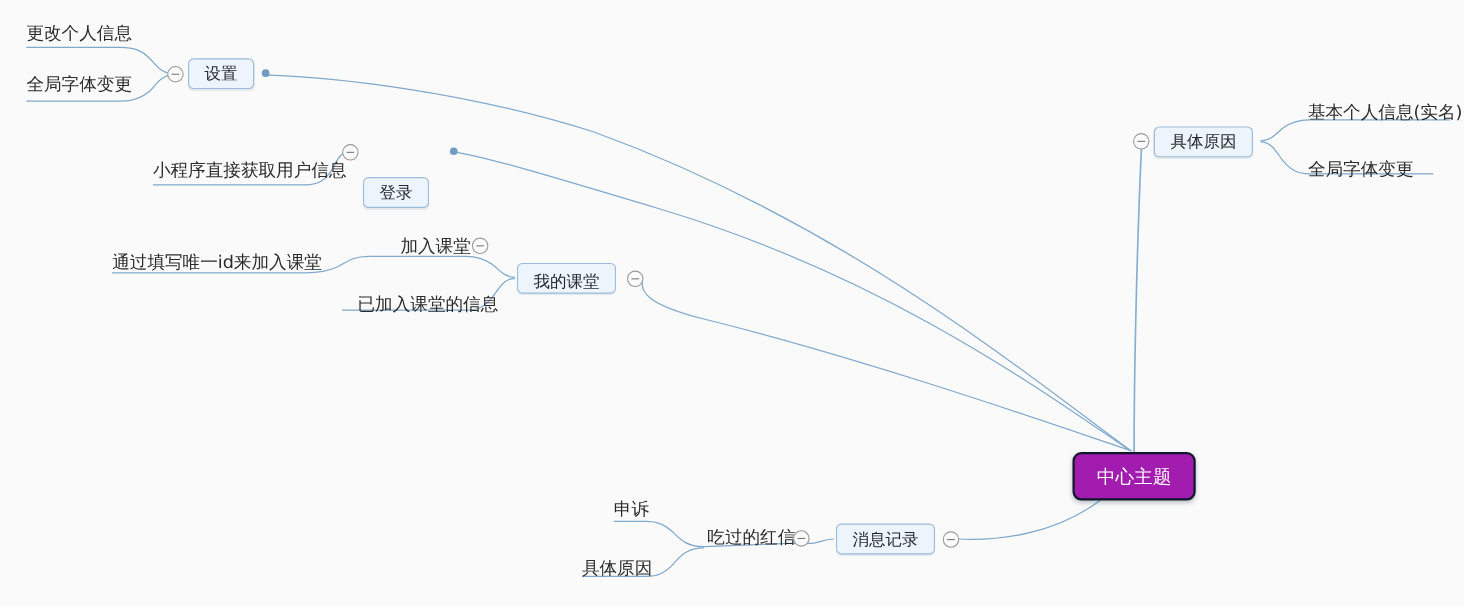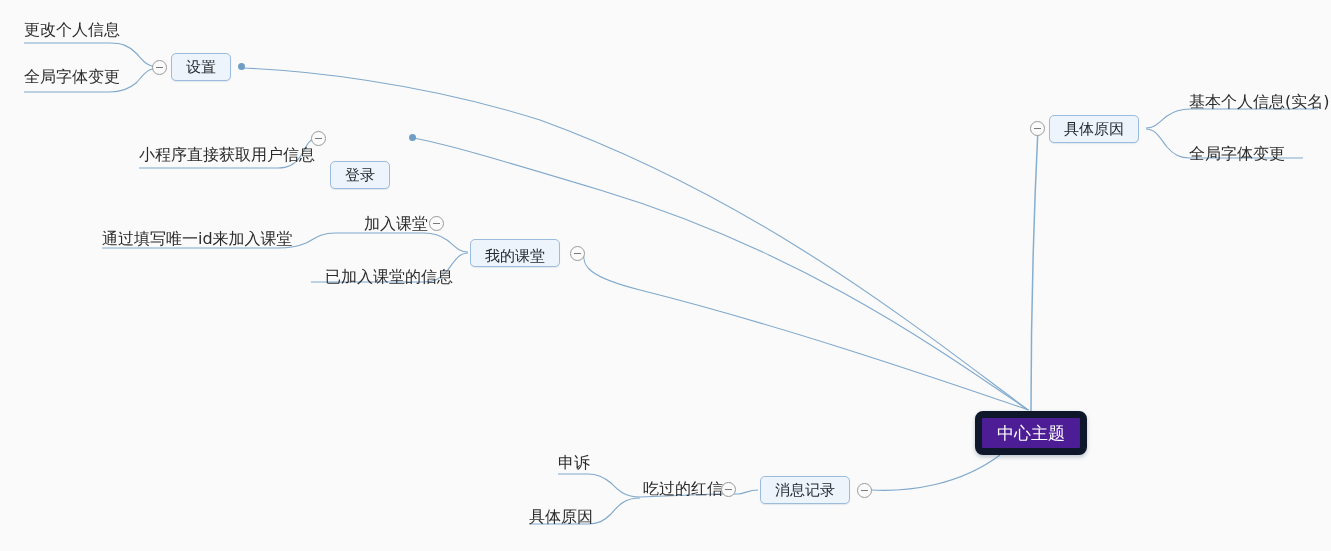--- a/index.html
+++ b/index.html
@@ -41,22 +41,22 @@
     background: #eef4fb;
     border: 1px solid #9bbcdc;
     border-radius: 5px;
     color: #24292e;
     font-size: 15px;
     height: 28px;
     padding: 0 14px;
     box-shadow: 0 1px 1px rgba(120,150,180,0.18);
   }
   .node-root {
-    background: #4c1d95;
-    border: 7px solid #0f172a;
+    background: #a21caf;
+    border: 2px solid #0f172a;
     border-radius: 8px;
     color: #ffffff;
     font-size: 17px;
     height: 44px;
     padding: 0 18px;
     box-shadow: 0 2px 4px rgba(40,70,100,0.30);
   }
   
   .node-text {
     position: absolute;

